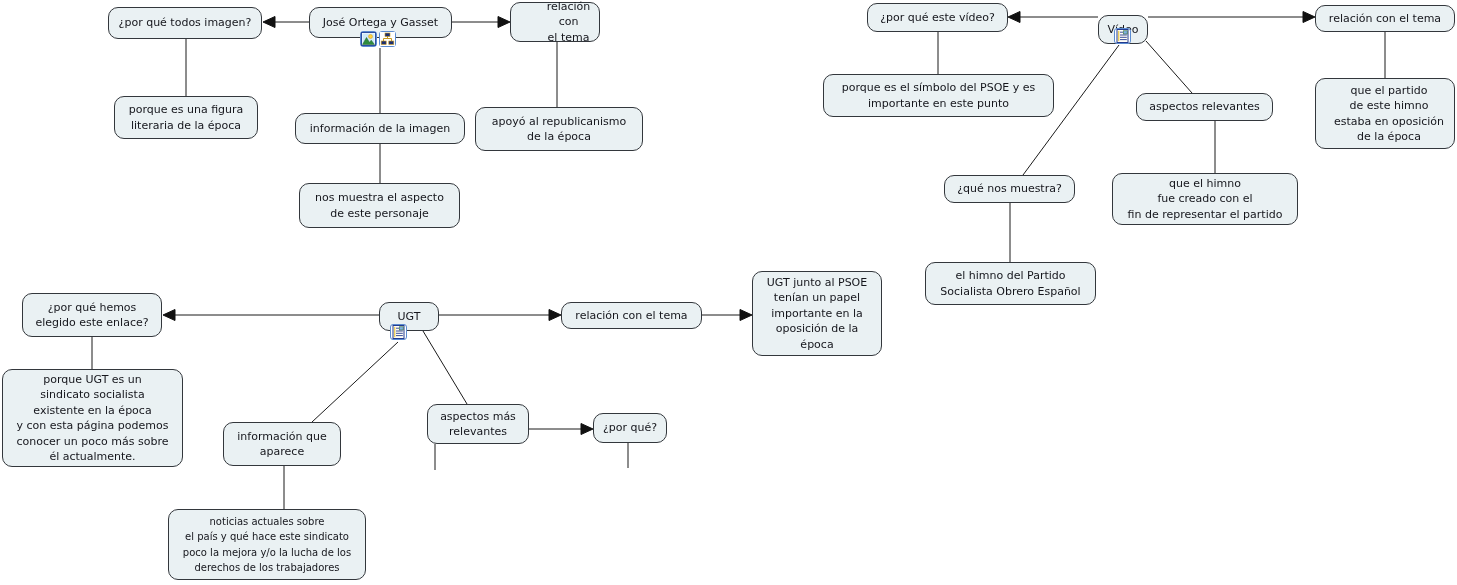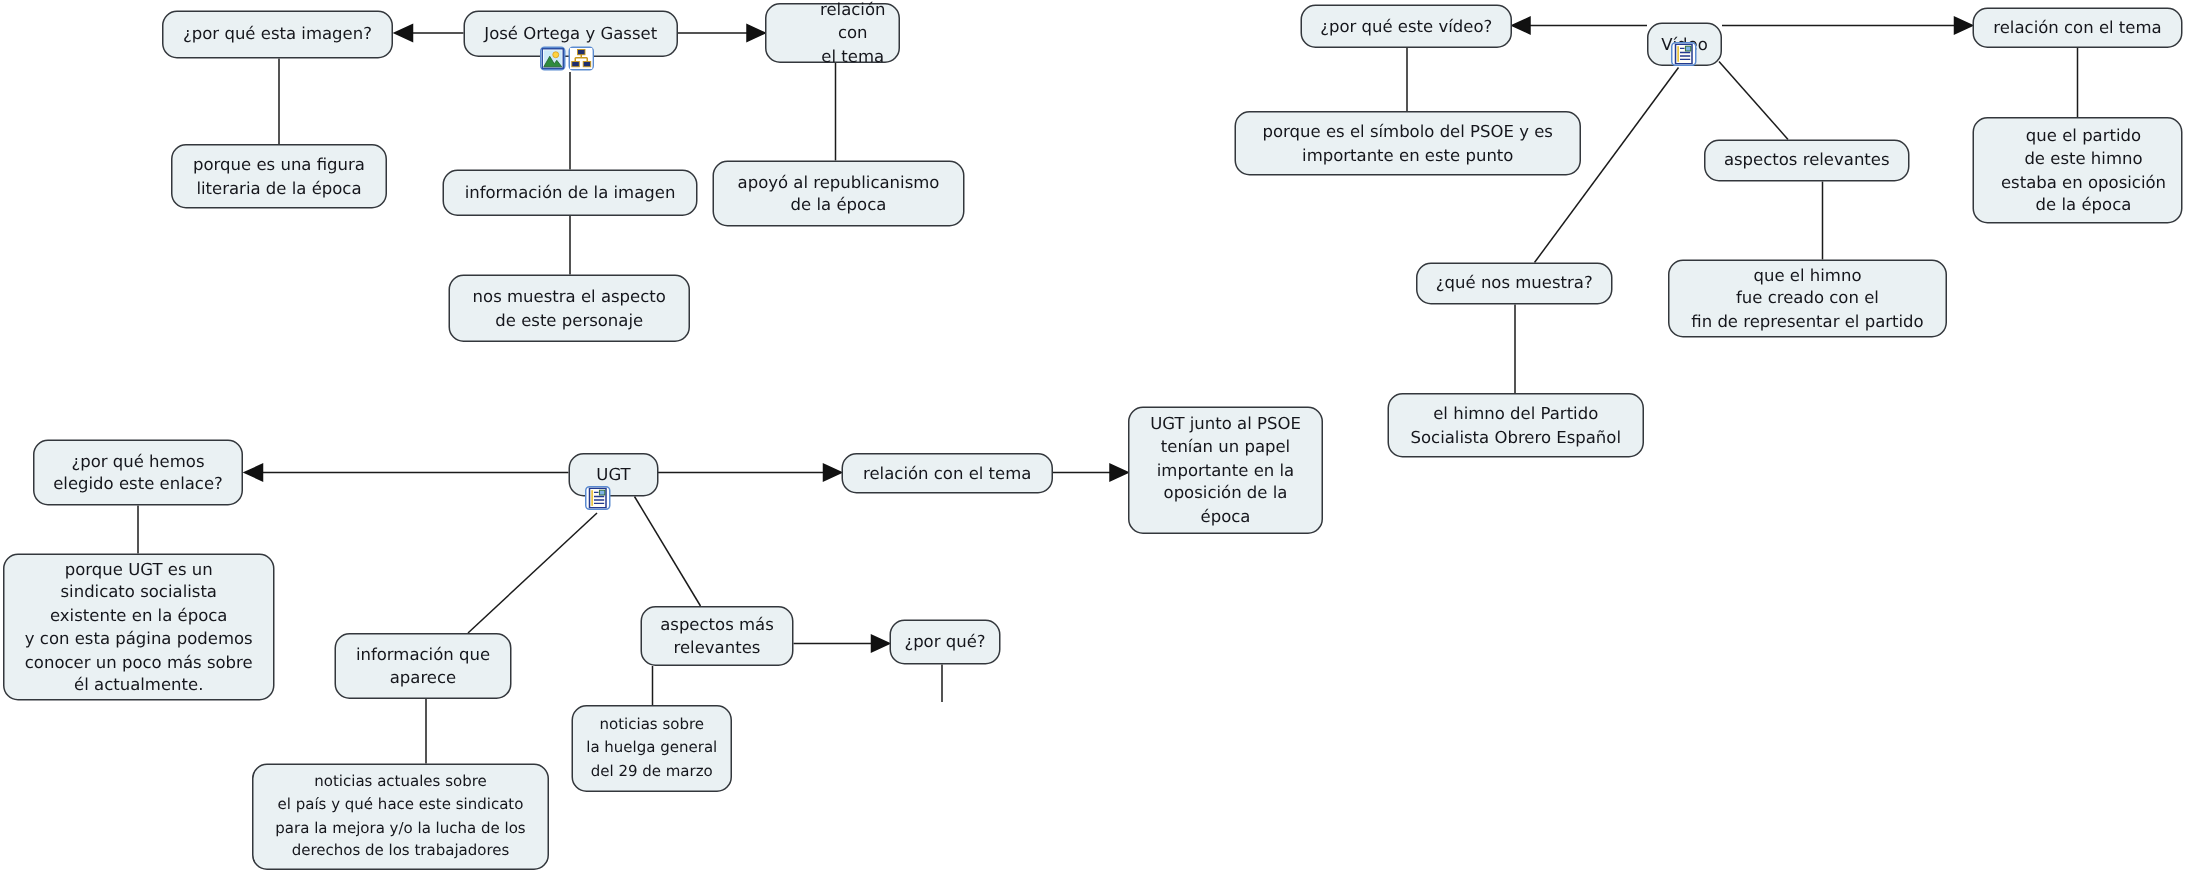--- a/index.html
+++ b/index.html
@@ -85,21 +85,21 @@
     <line x1="92" y1="337" x2="92" y2="369"></line>
     <line x1="398" y1="342" x2="312" y2="422"></line>
     <line x1="423" y1="331" x2="467" y2="404"></line>
     <line x1="529" y1="429" x2="581" y2="429"></line>
     <polygon points="593,429 581,423.5 581,434.5"></polygon>
     <line x1="284" y1="466" x2="284" y2="509"></line>
     <line x1="435" y1="444" x2="435" y2="470"></line>
     <line x1="628" y1="443" x2="628" y2="468"></line>
   </svg>
 
-  <div class="node" style="left:108px; top:7px; width:154px; height:32px;">¿por qué esta imagen?</div>
+  <div class="node" style="left:108px; top:7px; width:154px; height:32px;">¿por qué todos imagen?</div>
   <div class="node" style="left:309px; top:7px; width:143px; height:31px;">José Ortega y Gasset</div>
   <div class="node" style="left:510px; top:2px; width:90px; height:40px;padding-left:33px;">relación con
 el tema</div>
   <div class="node" style="left:114px; top:96px; width:144px; height:43px;">porque es una figura
 literaria de la época</div>
   <div class="node" style="left:295px; top:113px; width:170px; height:31px;">información de la imagen</div>
   <div class="node" style="left:475px; top:107px; width:168px; height:44px;">apoyó al republicanismo
 de la época</div>
   <div class="node" style="left:299px; top:183px; width:161px; height:45px;">nos muestra el aspecto
 de este personaje</div>
@@ -165,26 +165,23 @@
 sindicato socialista
 existente en la época
 y con esta página podemos
 conocer un poco más sobre
 él actualmente.</div>
   <div class="node" style="left:223px; top:422px; width:118px; height:44px;">información que
 aparece</div>
   <div class="node" style="left:427px; top:404px; width:102px; height:40px;">aspectos más
 relevantes</div>
   <div class="node" style="left:593px; top:413px; width:74px; height:30px;">¿por qué?</div>
-  <div class="node small" style="left:381px; top:470px; width:107px; height:58px;">noticias sobre
-la huelga general
-del 29 de marzo</div>
   <div class="node small" style="left:168px; top:509px; width:198px; height:71px;">noticias actuales sobre
 el país y qué hace este sindicato
-para la mejora y/o la lucha de los
+poco la mejora y/o la lucha de los
 derechos de los trabajadores</div>
 
   <div class="icon-row" style="left:390px; top:324px;">
     <span class="icon-frame">
       <svg width="15" height="14" viewBox="0 0 15 14">
         <rect x="2" y="0.5" width="11" height="13" fill="#fffef7" stroke="#223a8f"></rect>
         <rect x="3.2" y="1.8" width="1.1" height="10.4" fill="#e8c23a"></rect>
         <rect x="8.6" y="1.8" width="3.6" height="3.2" fill="#7fb2e5" stroke="#2d6a2d" stroke-width="0.6"></rect>
         <path d="M5 3.2 H8 M5 6 H11.8 M5 8.3 H11.8 M5 10.6 H11.8" stroke="#223a8f" stroke-width="0.9" fill="none"></path>
       </svg>

